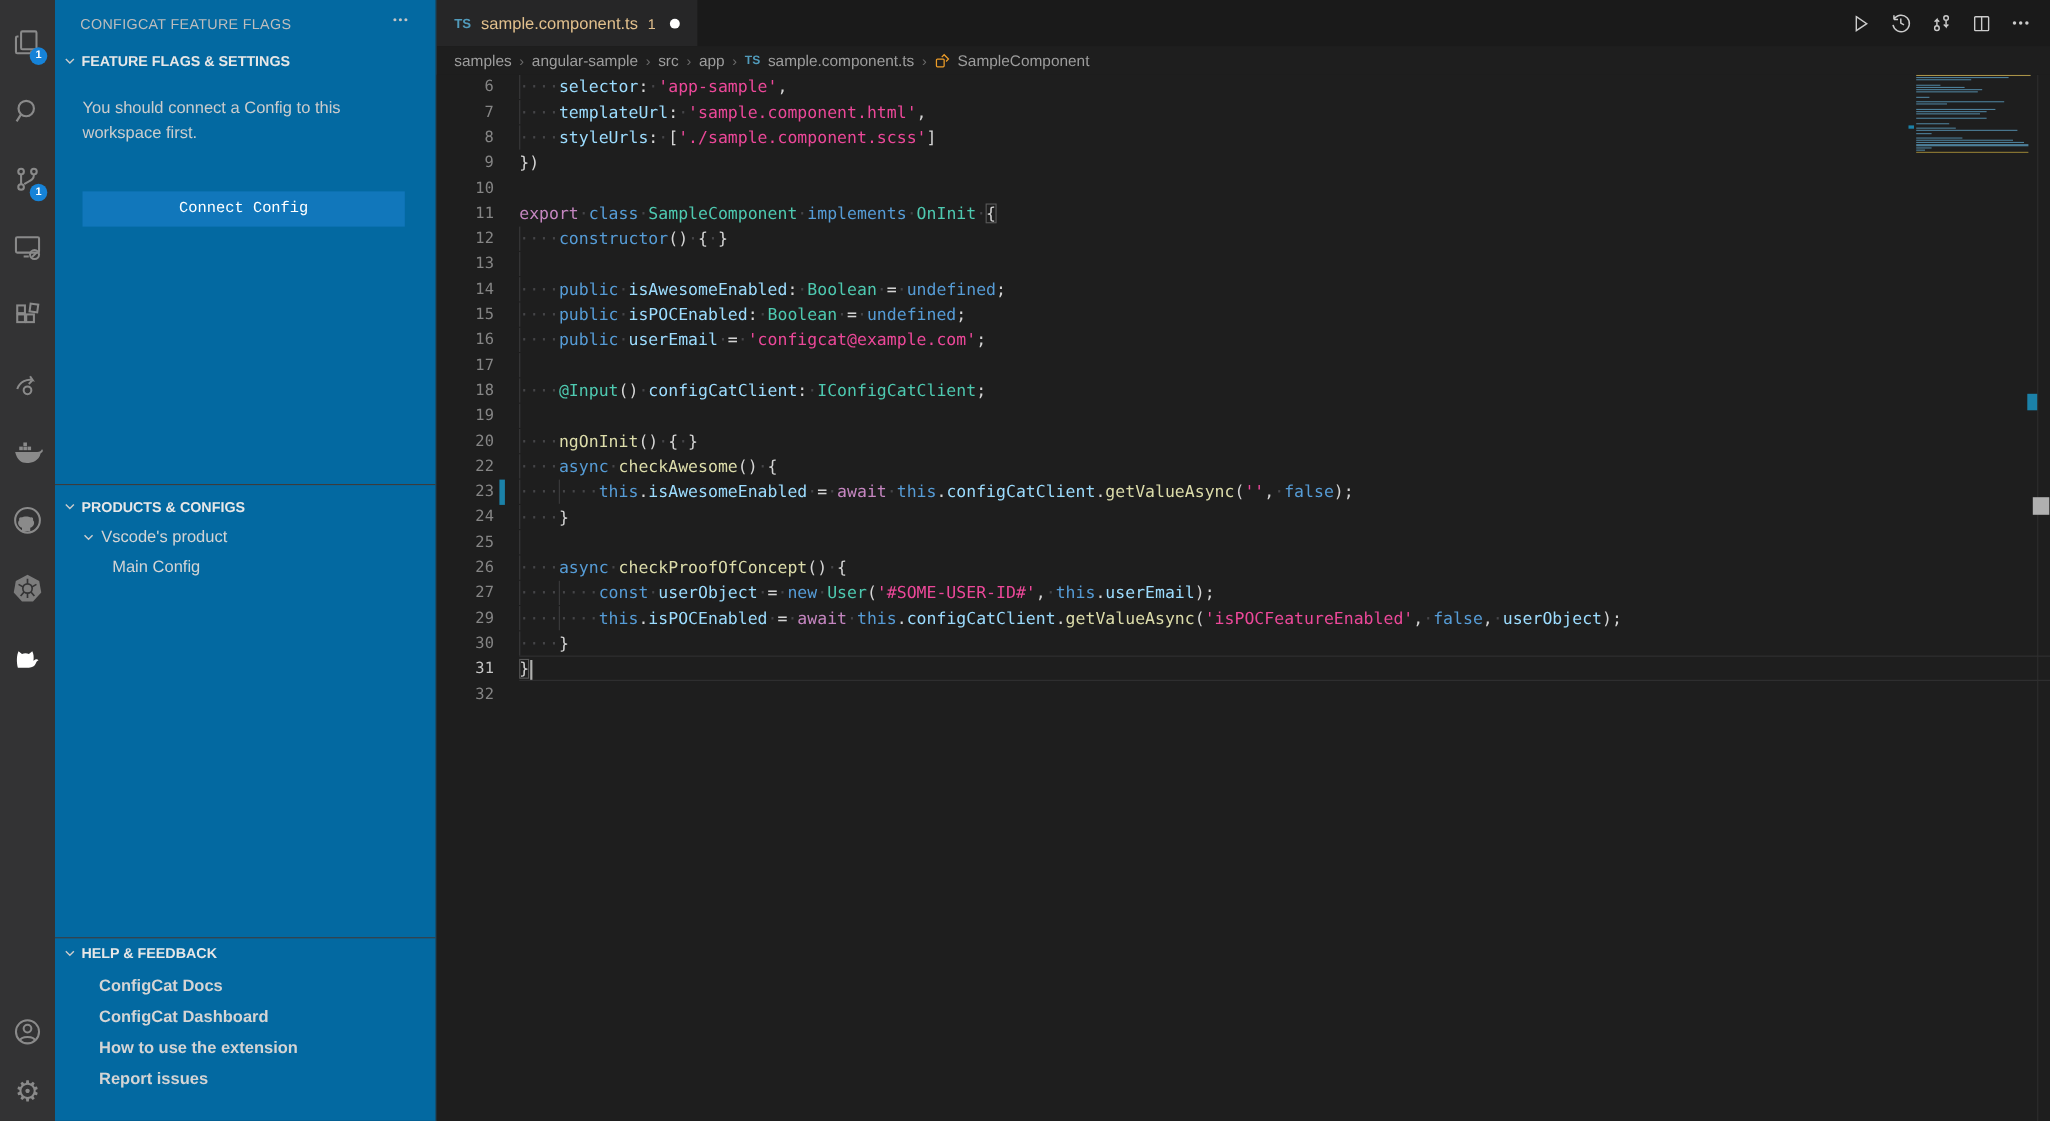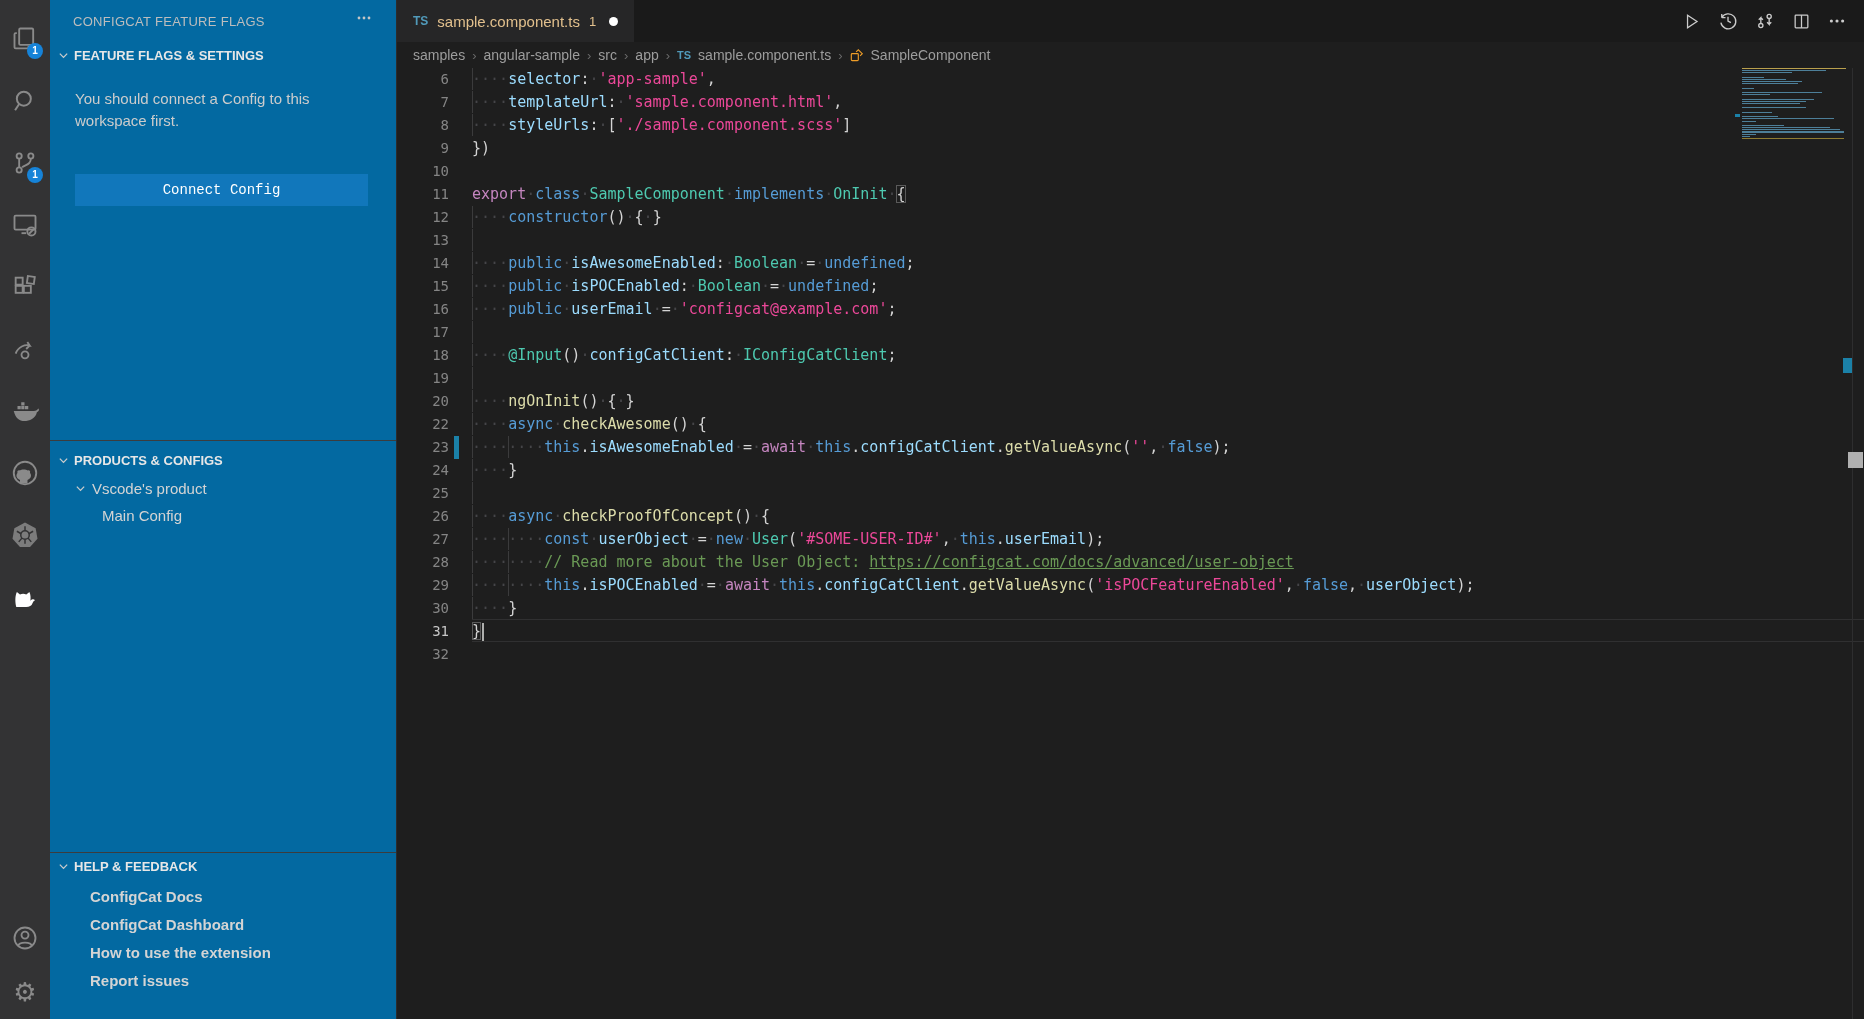--- a/index.html
+++ b/index.html
@@ -323,21 +323,20 @@
           <div class="code-line"><span class="ln">17</span><span class="gitbar"></span><span class="body"><span class="g"></span></span></div>
           <div class="code-line"><span class="ln">18</span><span class="gitbar"></span><span class="body"><span class="g"></span><span class="ws">····</span><span class="type">@Input</span><span class="pun">()</span><span class="ws">·</span><span class="prop">configCatClient</span><span class="pun">:</span><span class="ws">·</span><span class="type">IConfigCatClient</span><span class="pun">;</span></span></div>
           <div class="code-line"><span class="ln">19</span><span class="gitbar"></span><span class="body"><span class="g"></span></span></div>
           <div class="code-line"><span class="ln">20</span><span class="gitbar"></span><span class="body"><span class="g"></span><span class="ws">····</span><span class="fn">ngOnInit</span><span class="pun">()</span><span class="ws">·</span><span class="pun">{</span><span class="ws">·</span><span class="pun">}</span></span></div>
           <div class="code-line"><span class="ln">22</span><span class="gitbar"></span><span class="body"><span class="g"></span><span class="ws">····</span><span class="kw">async</span><span class="ws">·</span><span class="fn">checkAwesome</span><span class="pun">()</span><span class="ws">·</span><span class="pun">{</span></span></div>
           <div class="code-line"><span class="ln">23</span><span class="gitbar mod"></span><span class="body"><span class="g"></span><span class="ws">····</span><span class="g"></span><span class="ws">····</span><span class="kw">this</span><span class="pun">.</span><span class="prop">isAwesomeEnabled</span><span class="ws">·</span><span class="pun">=</span><span class="ws">·</span><span class="ctrl">await</span><span class="ws">·</span><span class="kw">this</span><span class="pun">.</span><span class="prop">configCatClient</span><span class="pun">.</span><span class="fn">getValueAsync</span><span class="pun">(</span><span class="str">''</span><span class="pun">,</span><span class="ws">·</span><span class="kw">false</span><span class="pun">);</span></span></div>
           <div class="code-line"><span class="ln">24</span><span class="gitbar"></span><span class="body"><span class="g"></span><span class="ws">····</span><span class="pun">}</span></span></div>
           <div class="code-line"><span class="ln">25</span><span class="gitbar"></span><span class="body"><span class="g"></span></span></div>
           <div class="code-line"><span class="ln">26</span><span class="gitbar"></span><span class="body"><span class="g"></span><span class="ws">····</span><span class="kw">async</span><span class="ws">·</span><span class="fn">checkProofOfConcept</span><span class="pun">()</span><span class="ws">·</span><span class="pun">{</span></span></div>
           <div class="code-line"><span class="ln">27</span><span class="gitbar"></span><span class="body"><span class="g"></span><span class="ws">····</span><span class="g"></span><span class="ws">····</span><span class="kw">const</span><span class="ws">·</span><span class="prop">userObject</span><span class="ws">·</span><span class="pun">=</span><span class="ws">·</span><span class="kw">new</span><span class="ws">·</span><span class="type">User</span><span class="pun">(</span><span class="str">'#SOME-USER-ID#'</span><span class="pun">,</span><span class="ws">·</span><span class="kw">this</span><span class="pun">.</span><span class="prop">userEmail</span><span class="pun">);</span></span></div>
-          <div class="code-line"><span class="ln">28</span><span class="gitbar"></span><span class="body"><span class="g"></span><span class="ws">····</span><span class="g"></span><span class="ws">····</span><span class="cmt">// Read more about the User Object: </span><span class="link">https://configcat.com/docs/advanced/user-object</span></span></div>
           <div class="code-line"><span class="ln">29</span><span class="gitbar"></span><span class="body"><span class="g"></span><span class="ws">····</span><span class="g"></span><span class="ws">····</span><span class="kw">this</span><span class="pun">.</span><span class="prop">isPOCEnabled</span><span class="ws">·</span><span class="pun">=</span><span class="ws">·</span><span class="ctrl">await</span><span class="ws">·</span><span class="kw">this</span><span class="pun">.</span><span class="prop">configCatClient</span><span class="pun">.</span><span class="fn">getValueAsync</span><span class="pun">(</span><span class="str">'isPOCFeatureEnabled'</span><span class="pun">,</span><span class="ws">·</span><span class="kw">false</span><span class="pun">,</span><span class="ws">·</span><span class="prop">userObject</span><span class="pun">);</span></span></div>
           <div class="code-line"><span class="ln">30</span><span class="gitbar"></span><span class="body"><span class="g"></span><span class="ws">····</span><span class="pun">}</span></span></div>
           <div class="code-line active"><span class="ln">31</span><span class="gitbar"></span><span class="body"><span class="brace">}</span><span class="cursor"></span></span></div>
           <div class="code-line"><span class="ln">32</span><span class="gitbar"></span><span class="body"></span></div>
         </div>
       <div class="minimap">
           <div class="mm-row mm-y" style="width: 104px;"></div>
           <div class="mm-row mm-b" style="width: 84px;"></div>
           <div class="mm-row mm-b" style="width: 50px;"></div>
           <div class="mm-row mm-e" style="width: 0px;"></div>

